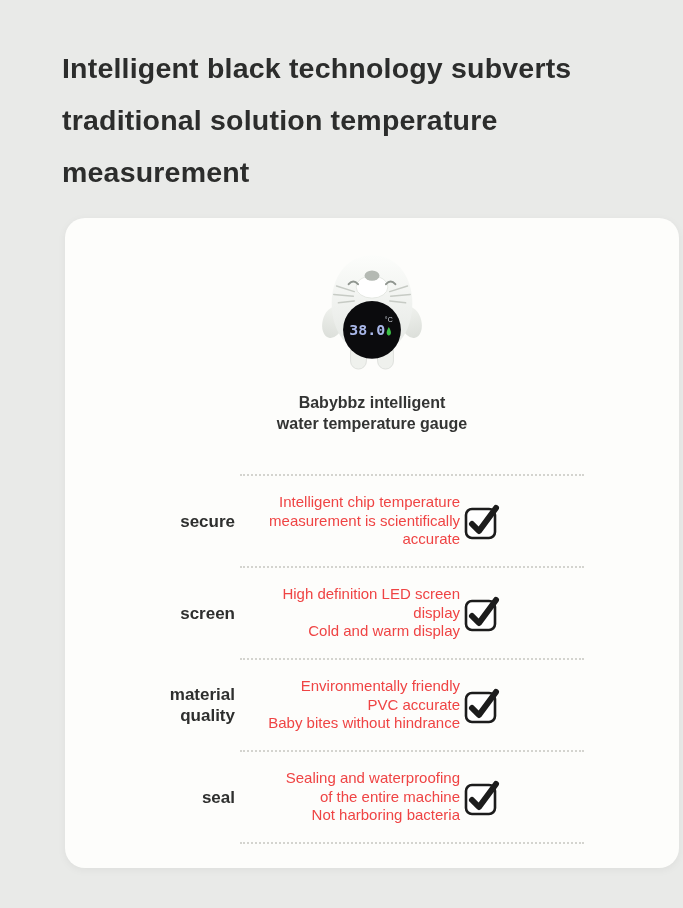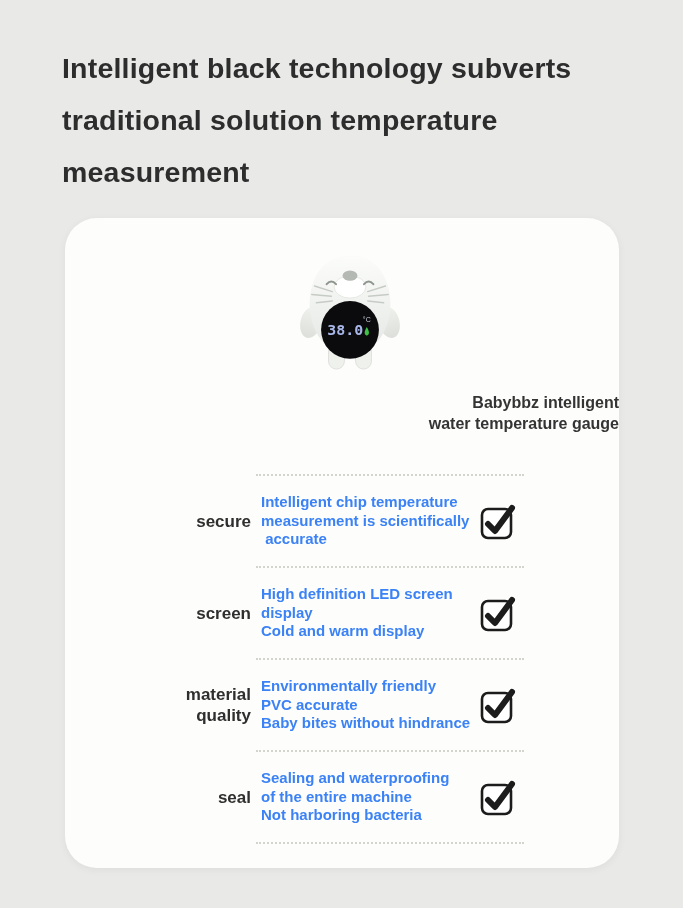--- a/index.html
+++ b/index.html
@@ -24,37 +24,36 @@
     line-height: 52px;
     letter-spacing: 0.2px;
   }
   .heading-line { display: block; white-space: pre; }
 
   
   .card {
     position: absolute;
     left: 65px;
     top: 218px;
-    width: 554px;
+    width: 614px;
     height: 650px;
     background: #fdfdfb;
-    border-radius: 32px;
+    border-radius: 20px;
     box-shadow: 0 2px 8px rgba(0,0,0,0.05);
     overflow: hidden;
-    padding-left: 16px;
   }
   .product-figure {
     margin: 26px auto 0 auto;
     width: 150px;
     height: 140px;
     display: block;
   }
   .product-title {
     margin-top: 8px;
-    text-align: right;
+    text-align: center;
     color: #333433;
     font-size: 16px;
     font-weight: 700;
     line-height: 21px;
   }
   .title-line { display: block; white-space: pre; }
 
   
   .feature-table { margin-top: 40px; }
   .divider {
@@ -72,24 +71,25 @@
   .feature-label {
     grid-column: 1;
     text-align: right;
     color: #2e2f2e;
     font-size: 17px;
     font-weight: 600;
     line-height: 21px;
   }
   .feature-desc {
     grid-column: 3;
-    color: #3b82f6;
+    color: #ef4444;
     font-size: 15px;
-    font-weight: 700;
+    font-weight: 400;
     line-height: 18.5px;
+    text-align: right;
   }
   .desc-line { display: block; white-space: pre-wrap; }
   .feature-check {
     grid-column: 4;
     width: 46px;
     height: 44px;
     display: flex;
     align-items: center;
     justify-content: center;
   }

